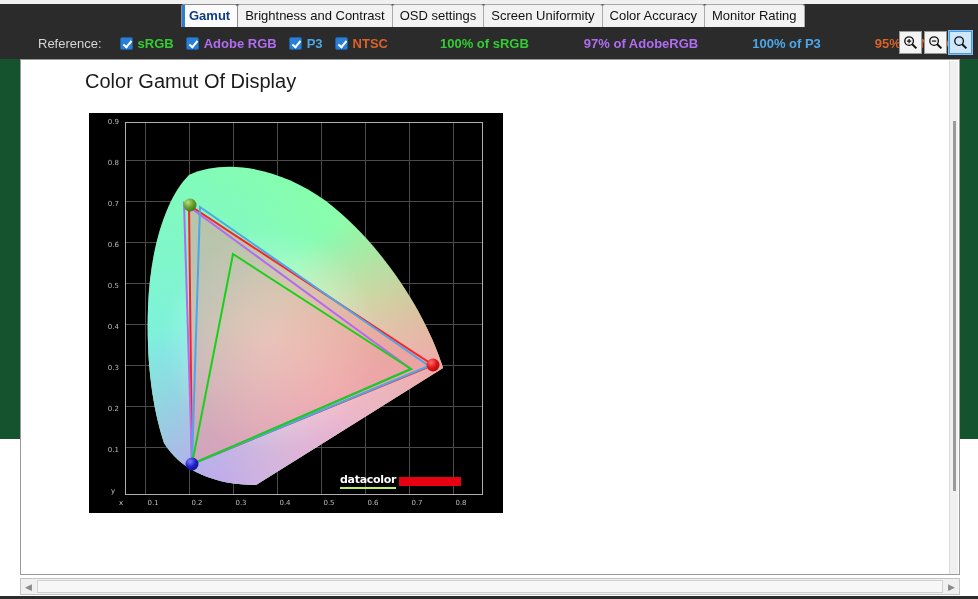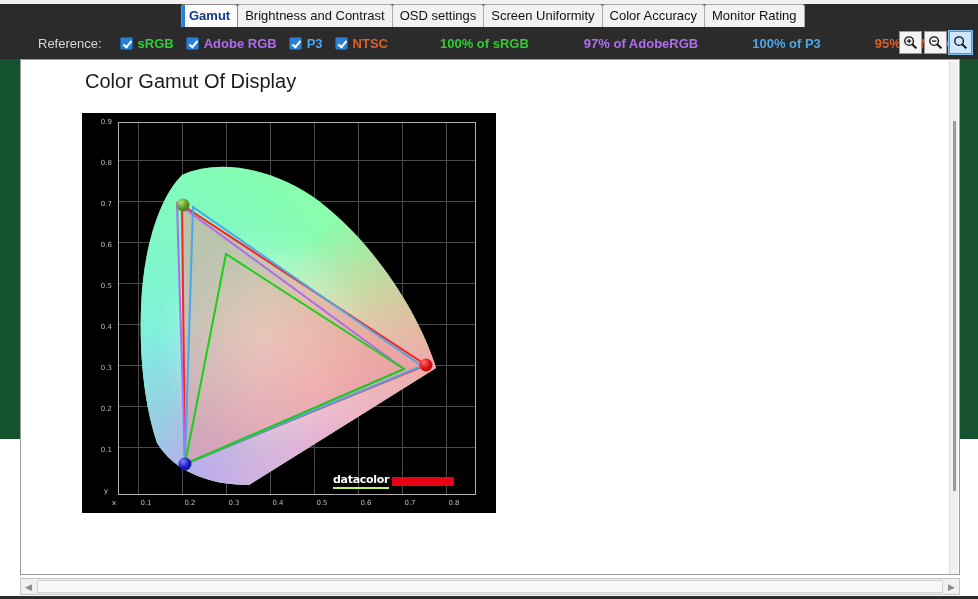--- a/index.html
+++ b/index.html
@@ -149,21 +149,21 @@
   .caption {
     position: absolute;
     left: 73px; top: 473px;
     font-size: 15px;
     color: #1b1b1b;
   }
 
   
   .chart {
     position: absolute;
-    left: 61px; top: 53px;
+    left: 68px; top: 53px;
     width: 414px; height: 400px;
     background: #000000;
     padding-left: 28px;
   }
   .plot {
     position: absolute;
     left: 36px; top: 9px;
     width: 358px; height: 373px;
     border: 1px solid #b0b0b0;
     overflow: hidden;

